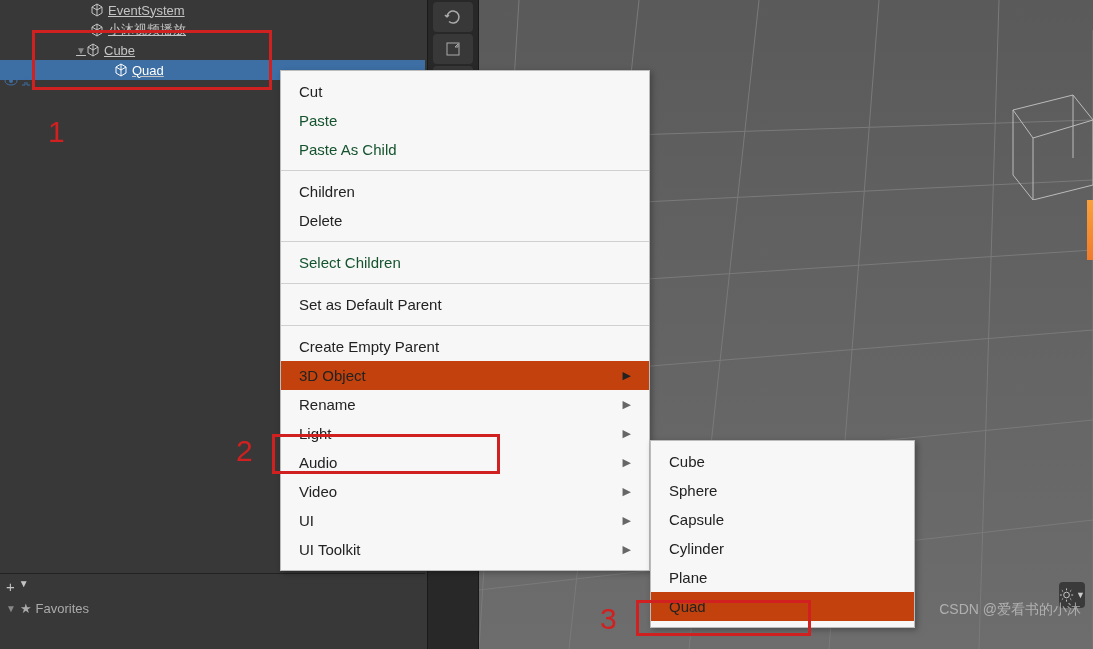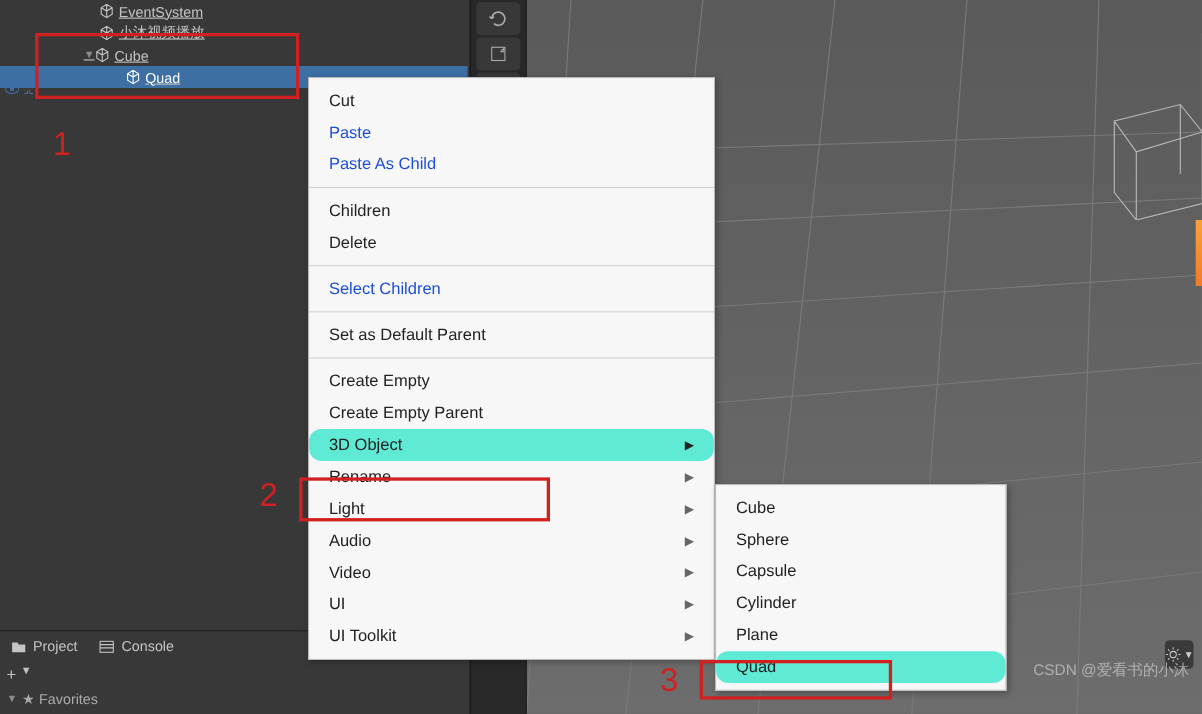--- a/index.html
+++ b/index.html
@@ -24,22 +24,22 @@
 .tool-btn { width: 40px; height: 30px; margin: 2px auto; background: #383838; border-radius: 4px; display: flex; align-items: center; justify-content: center; color: #aaa; }
 
 .viewport { position: absolute; left: 479px; top: 0; width: 614px; height: 649px; background: linear-gradient(#5a5a5a, #6d6d6d); overflow: hidden; }
 .grid-floor { position: absolute; width: 100%; height: 100%; }
 .grid-floor line { stroke: #7a7a7a; stroke-width: 1; }
 
 .context-menu { position: absolute; background: #f7f7f7; border: 1px solid #bbb; box-shadow: 2px 2px 6px rgba(0,0,0,0.3); font-size: 15px; color: #222; }
 .menu-group { padding: 6px 0; }
 .menu-sep { height: 1px; background: #d0d0d0; margin: 0; }
 .menu-item { padding: 6px 18px; display: flex; justify-content: space-between; align-items: center; cursor: default; text-align: center; }
-.menu-item.disabled { color: #1d4ed8; }
-.menu-item.hover { background: #5eead4; border-radius: 11px; }
+.menu-item.disabled { color: #14532d; }
+.menu-item.hover { background: #c2410c; }
 .menu-arrow { font-size: 11px; color: #666; margin-left: 30px; }
 .menu-item.hover .menu-arrow { color: #222; }
 
 .watermark { position: absolute; right: 12px; bottom: 30px; color: #ccc; font-size: 14px; opacity: 0.7; }
 .gear-btn { position: absolute; right: 8px; top: 582px; width: 26px; height: 26px; background: #3a3a3a; border-radius: 4px; display: flex; align-items: center; justify-content: center; color: #ccc; }
 .orange-sliver { position: absolute; right: 0; top: 200px; width: 6px; height: 60px; background: linear-gradient(#f9a13a,#f07b2a); }
 .wire-cube { position: absolute; stroke: #999; fill: none; }
 
 .eye-icon { position: absolute; left: 4px; top: 75px; width: 28px; height: 14px; display: flex; gap: 2px; }
 </style>
@@ -125,35 +125,20 @@
     <line x1="520" y1="0" x2="500" y2="649"></line>
     <line x1="614" y1="30" x2="614" y2="649"></line>
   </svg>
   <svg class="wire-cube" style="right:0;top:90px" width="90" height="110" viewBox="0 0 90 110">
     <path d="M10 20L70 5L90 30L30 48z M10 20L10 85L30 110L30 48 M70 5L70 68 M90 30L90 95L30 110" stroke="#bbb" fill="none"></path>
   </svg>
   <div class="orange-sliver"></div>
 </div>
 
 <div class="bottom-panel">
-  <div class="tabs">
-    <div class="tab">
-        <svg width="14" height="12" viewBox="0 0 14 12">
-          <path d="M1 2h5l1 2h6v7H1z" fill="#c4c4c4"></path>
-        </svg>
-        <span>Project</span>
-      </div>
-    <div class="tab">
-        <svg width="14" height="12" viewBox="0 0 14 12">
-          <rect x="1" y="1" width="12" height="10" stroke="#c4c4c4" fill="none"></rect>
-          <path d="M1 4h12M1 7h12" stroke="#c4c4c4"></path>
-        </svg>
-        <span>Console</span>
-      </div>
-  </div>
   <div class="plus-row">
     <span>+</span>
     <span style="font-size:10px">▼</span>
   </div>
   <div class="fav-row">
     <span style="font-size:10px;color:#888">▼</span>
     <span>★</span>
     <span>Favorites</span>
   </div>
 </div>
@@ -195,23 +180,20 @@
   </div>
   <div class="menu-sep"></div>
   <div class="menu-group">
     <div class="menu-item">
         <span>Set as Default Parent</span>
       </div>
   </div>
   <div class="menu-sep"></div>
   <div class="menu-group">
     <div class="menu-item">
-        <span>Create Empty</span>
-      </div>
-    <div class="menu-item">
         <span>Create Empty Parent</span>
       </div>
     <div class="menu-item hover">
         <span>3D Object</span>
         <span class="menu-arrow">▶</span>
       </div>
     <div class="menu-item">
         <span>Rename</span>
         <span class="menu-arrow">▶</span>
       </div>

